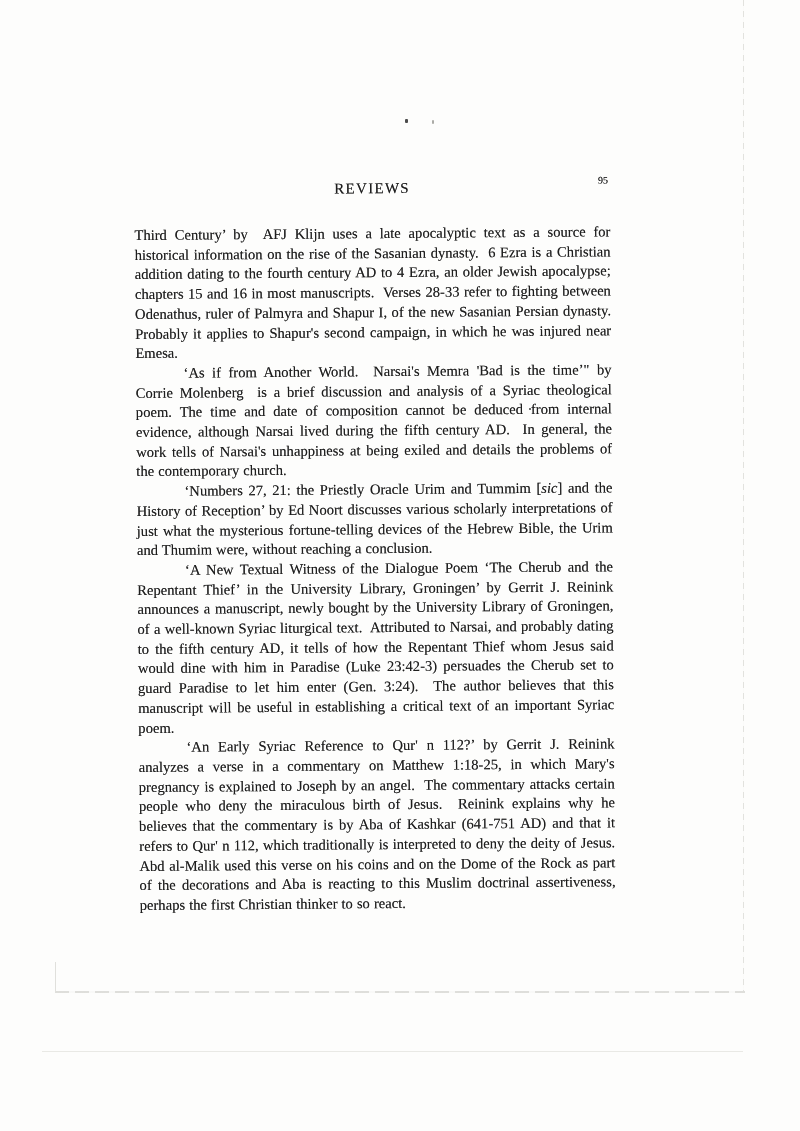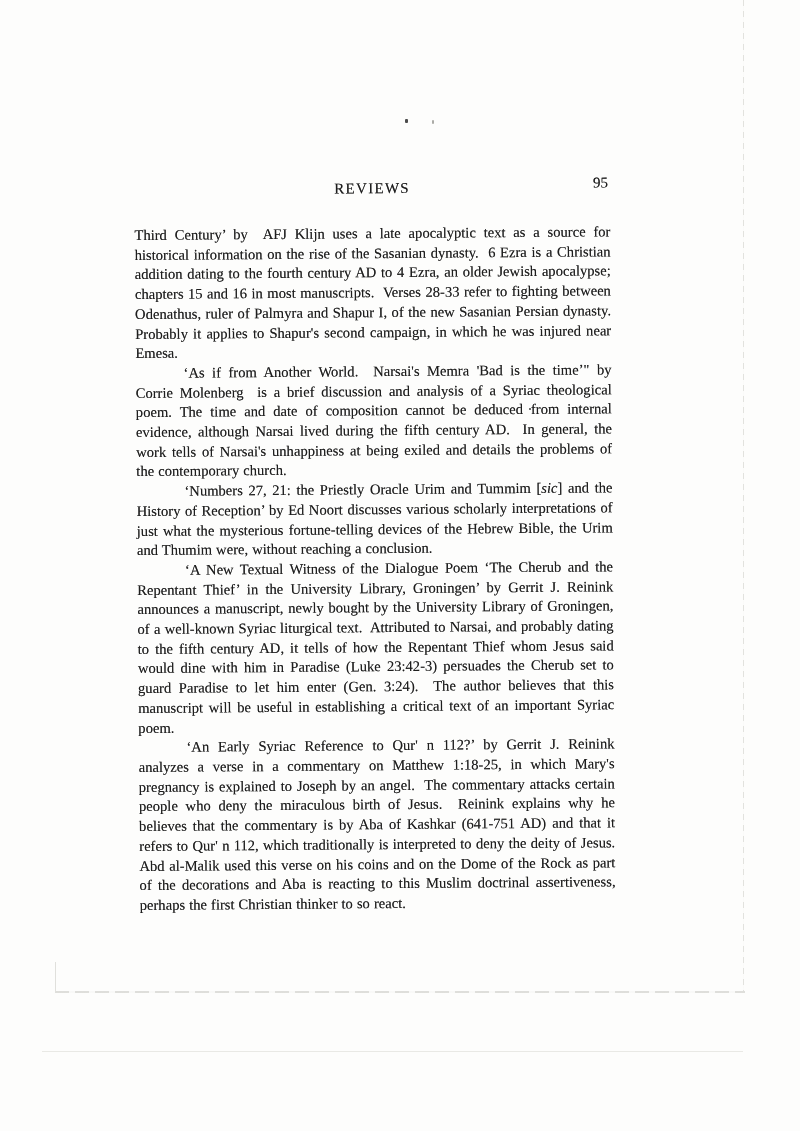--- a/index.html
+++ b/index.html
@@ -37,21 +37,21 @@
     position: absolute;
     left: 0; right: 0;
     text-align: center;
     font-size: 15px;
     letter-spacing: 1.3px;
   }
   .page-header .pageno {
     position: absolute;
     right: 2px;
     top: -4px;
-    font-size: 15px;
+    font-size: 10px;
   }
   .text-block {
     position: absolute;
     left: 137px;
     top: 224px;
     width: 476px;
     font-size: 14.6px;
     line-height: 19.7px;
     text-align: justify;
     hyphens: none;

